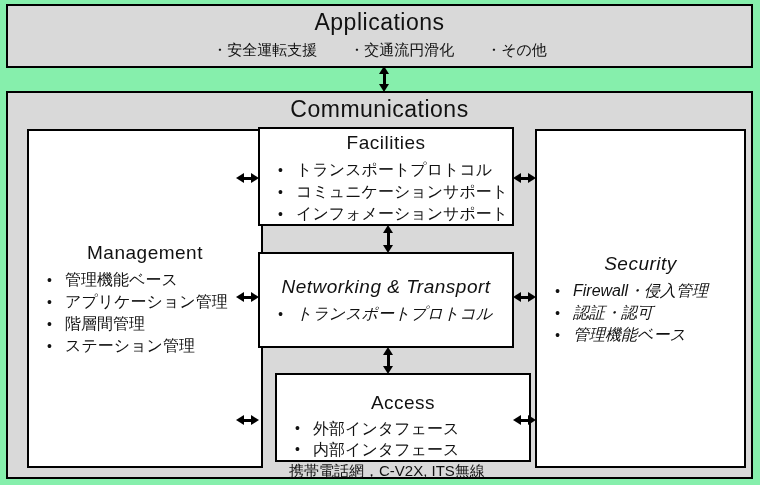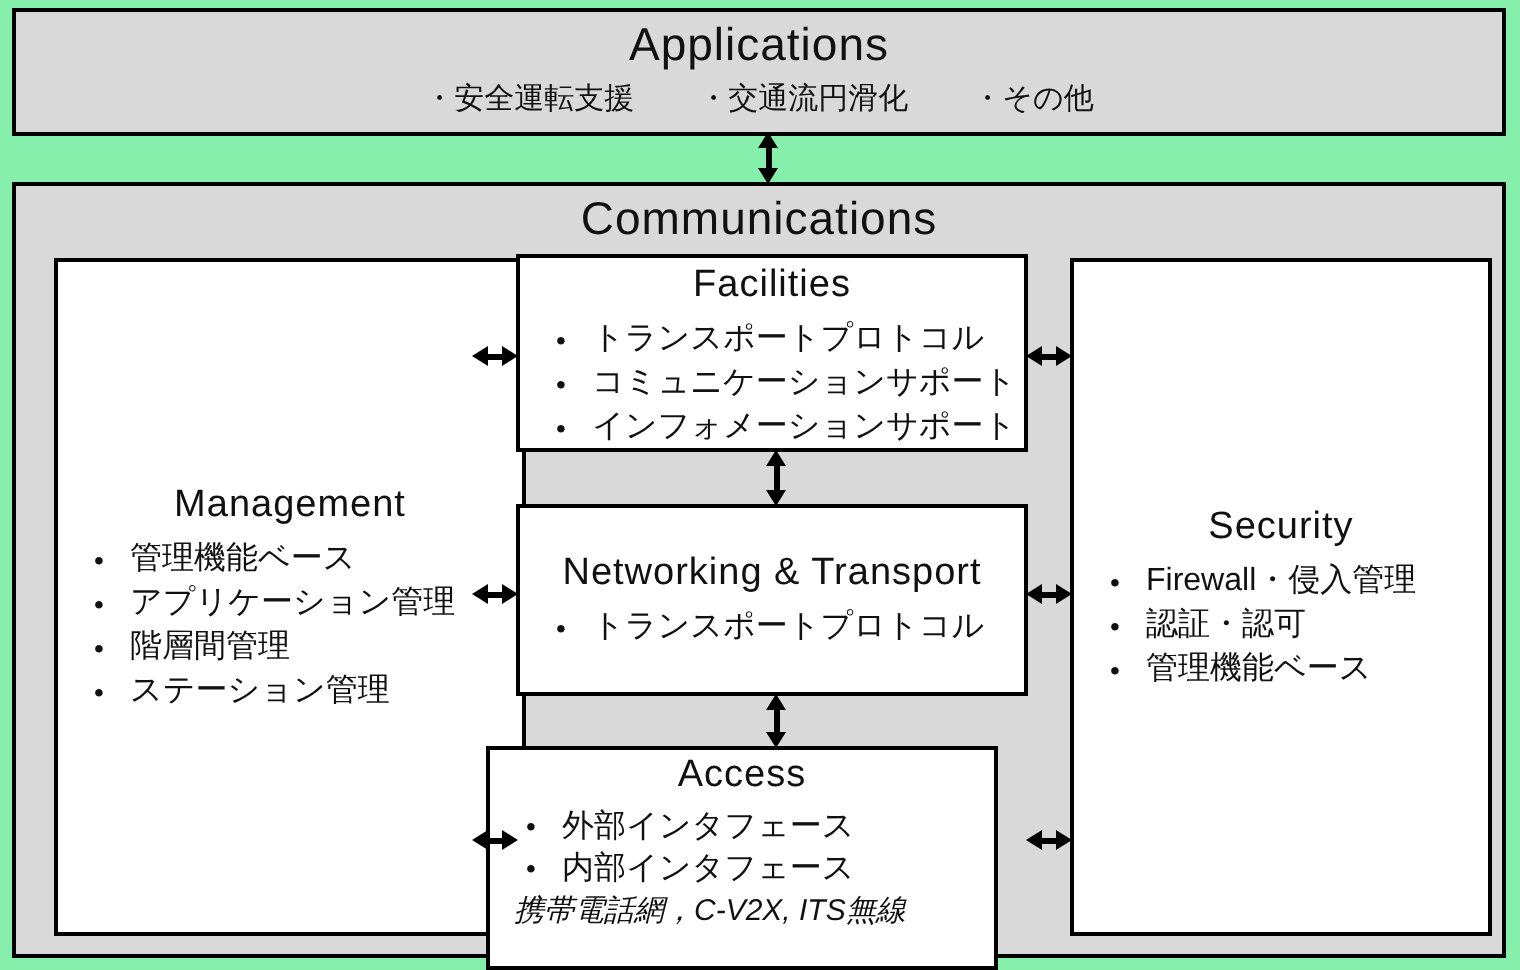--- a/index.html
+++ b/index.html
@@ -42,21 +42,21 @@
     line-height:22px;
   }
   ul.bullets li{position:relative;padding-left:22px;white-space:nowrap;}
   ul.bullets li:before{
     content:"\2022";
     position:absolute;left:4px;top:0;
     font-size:14px;
   }
   .note-line{
     font-size:15px;line-height:21px;
-    padding-left:12px;white-space:nowrap;font-style:italic;
+    padding-left:12px;white-space:nowrap;
   }
 
   .vcenter{display:flex;flex-direction:column;justify-content:center;}
 
   
   .arrow-h{position:absolute;}
   .arrow-h i{position:absolute;top:50%;left:6px;right:6px;height:3px;margin-top:-1.5px;background:#000;}
   .arrow-h:before,.arrow-h:after{content:"";position:absolute;top:50%;margin-top:-5.5px;
     border-top:5.5px solid transparent;border-bottom:5.5px solid transparent;}
   .arrow-h:before{left:0;border-right:8px solid #000;}
@@ -103,37 +103,37 @@
 
   <div class="box white" style="left:258px;top:127px;width:256px;height:99px;padding-top:2px;">
     <div class="inner-title">Facilities</div>
     <ul class="bullets">
       <li>トランスポートプロトコル</li>
       <li>コミュニケーションサポート</li>
       <li>インフォメーションサポート</li>
     </ul>
   </div>
 
-  <div class="box white vcenter" style="left:258px;top:252px;width:256px;height:96px;">
+  <div class="box white vcenter" style="left:258px;top:252px;width:256px;height:96px;font-style:italic;">
     <div class="inner-title">Networking &amp; Transport</div>
     <ul class="bullets">
       <li>トランスポートプロトコル</li>
     </ul>
   </div>
 
-  <div class="box white" style="left:243px;top:373px;width:256px;height:112px;padding-top:1px;">
+  <div class="box white" style="left:275px;top:373px;width:256px;height:89px;padding-top:16px;">
     <div class="inner-title">Access</div>
     <ul class="bullets" style="line-height:21px;margin-top:3px;">
       <li>外部インタフェース</li>
       <li>内部インタフェース</li>
     </ul>
     <div class="note-line">携帯電話網，C-V2X, ITS無線</div>
   </div>
 
-  <div class="box white vcenter" style="left:535px;top:129px;width:211px;height:339px;">
+  <div class="box white vcenter" style="left:535px;top:129px;width:211px;height:339px;font-style:italic;">
     <div class="inner-title">Security</div>
     <ul class="bullets">
       <li>Firewall・侵入管理</li>
       <li>認証・認可</li>
       <li>管理機能ベース</li>
     </ul>
   </div>
 
   <div class="arrow-h" style="left:236px;top:170px;width:23px;height:16px;">
       <i></i>

